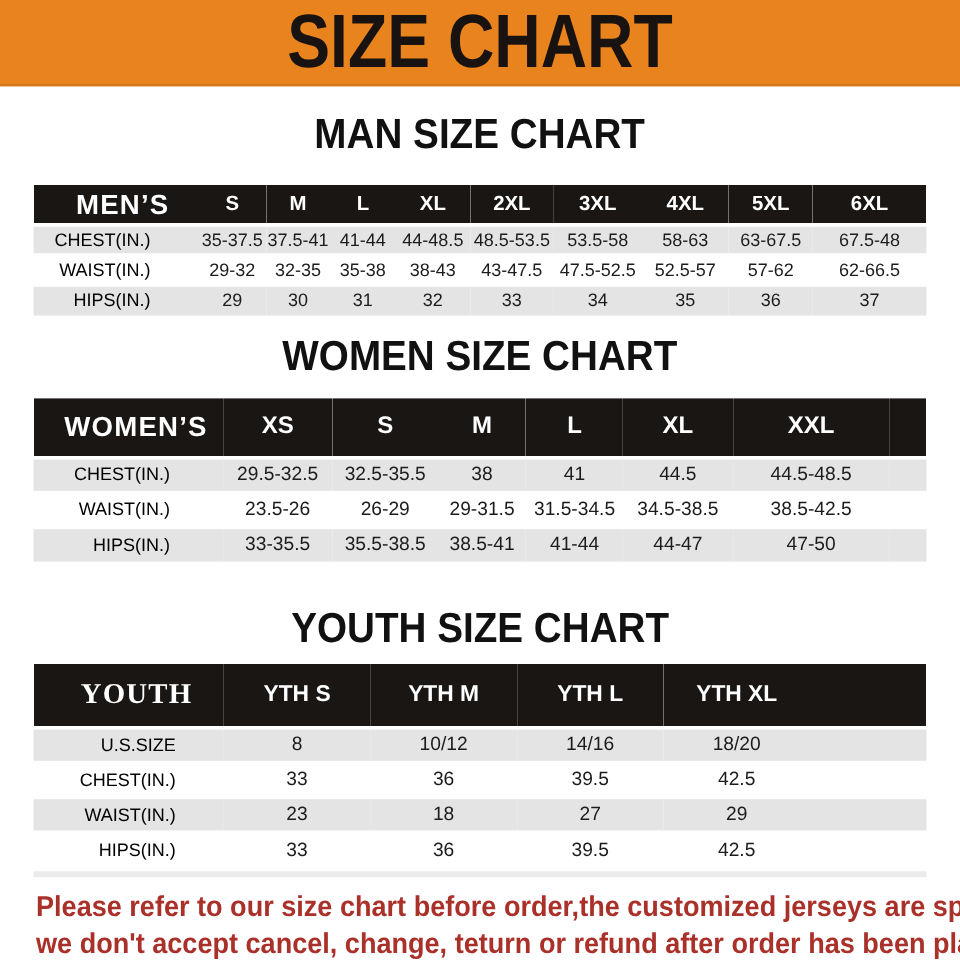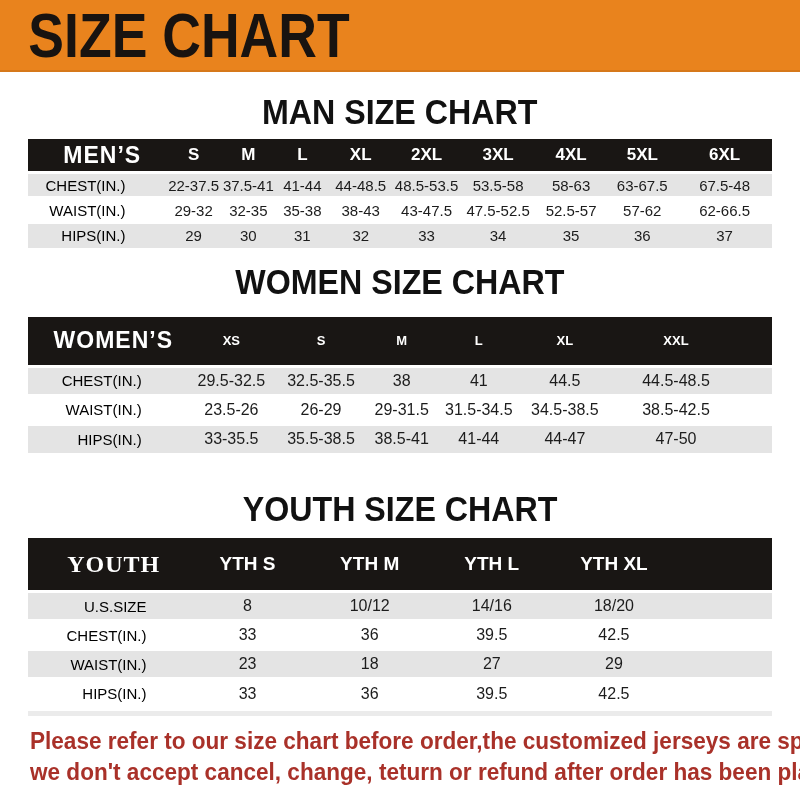--- a/index.html
+++ b/index.html
@@ -1,25 +1,25 @@
 <!DOCTYPE html>
 <html style="--banner-bg: #E9831D; --band-bg: #191614; --row-gray: #E4E4E4; --footer-red: #A93129;"><head>
 <meta charset="utf-8">
 <style>
   html,body{margin:0;padding:0;background:#fff;}
   body{width:800px;height:800px;overflow:hidden;font-family:"Liberation Sans",sans-serif;-webkit-font-smoothing:antialiased;}
 
   
-  .banner{height:70px;background:var(--banner-bg,#E9831D);display:flex;align-items:center;border-bottom:2px solid rgba(0,0,0,.08);}
+  .banner{height:70px;background:var(--banner-bg,#E9831D);display:flex;align-items:center;justify-content:center;border-bottom:2px solid rgba(0,0,0,.08);}
   .banner h1{margin:0;font-size:63px;font-weight:bold;color:#181310;line-height:1;letter-spacing:0px;display:inline-block;transform:scaleX(.85);transform-origin:center;}
 
   
   h2.sec{margin:0;text-align:center;font-size:35px;font-weight:bold;color:#111;line-height:1;}
   h2.sec span{display:inline-block;transform:scaleX(.92);transform-origin:center;}
-  .sec-men h2{margin-top:22px;margin-bottom:10px;}
+  .sec-men h2{margin-top:22px;margin-bottom:25px;}
   .sec-women h2{margin-top:16px;margin-bottom:18px;text-decoration:underline;}
   .sec-youth h2{margin-top:38px;margin-bottom:12px;}
 
   
   table{border-collapse:collapse;table-layout:fixed;width:744px;margin:0 28px;}
   thead th{background:var(--band-bg,#191614);color:#fff;font-weight:600;text-align:center;overflow:hidden;}
   thead th.lbl{text-align:center;font-weight:bold;letter-spacing:1px;}
   tbody tr{border-top:3px solid #fff;}
   tbody tr:nth-child(odd){background:var(--row-gray,#E4E4E4);}
   tbody th.rlbl{font-weight:normal;text-align:right;color:#000000;}
@@ -35,21 +35,21 @@
   .t-men thead th:nth-child(3){width:7.2%}
   .t-men thead th:nth-child(4){width:7.4%}
   .t-men thead th:nth-child(5){width:8.4%}
   .t-men thead th:nth-child(6){width:9.5%}
   .t-men thead th:nth-child(7){width:10%}
   .t-men thead th:nth-child(8){width:9.9%}
   .t-men thead th:nth-child(9){width:9.5%}
   .t-men thead th:nth-child(10){width:13%}
 
   
-  .t-women thead th{height:46px;font-size:13px;}
+  .t-women thead th{height:46px;font-size:20px;}
   .t-women thead th.lbl{font-size:23px;padding-left:14px;}
   .t-women tbody tr{height:29px;font-size:16px;}
   .t-women tbody th.rlbl{padding-right:44px;font-size:15px;}
   .t-women thead th:nth-child(1){width:20%}
   .t-women thead th:nth-child(2){width:12.5%}
   .t-women thead th:nth-child(3){width:12%}
   .t-women thead th:nth-child(4){width:10%}
   .t-women thead th:nth-child(5){width:11%}
   .t-women thead th:nth-child(6){width:12.5%}
   .t-women thead th:nth-child(7){width:18%}
@@ -94,21 +94,21 @@
           <th class="sz">2XL</th>
           <th class="sz">3XL</th>
           <th class="sz">4XL</th>
           <th class="sz">5XL</th>
           <th class="sz">6XL</th>
         </tr>
       </thead>
       <tbody>
         <tr>
           <th class="rlbl">CHEST(IN.)</th>
-          <td class="val">22-37.5</td>
+          <td class="val">35-37.5</td>
           <td class="val">37.5-41</td>
           <td class="val">41-44</td>
           <td class="val">44-48.5</td>
           <td class="val">48.5-53.5</td>
           <td class="val">53.5-58</td>
           <td class="val">58-63</td>
           <td class="val">63-67.5</td>
           <td class="val">67.5-48</td>
         </tr>
         <tr>

